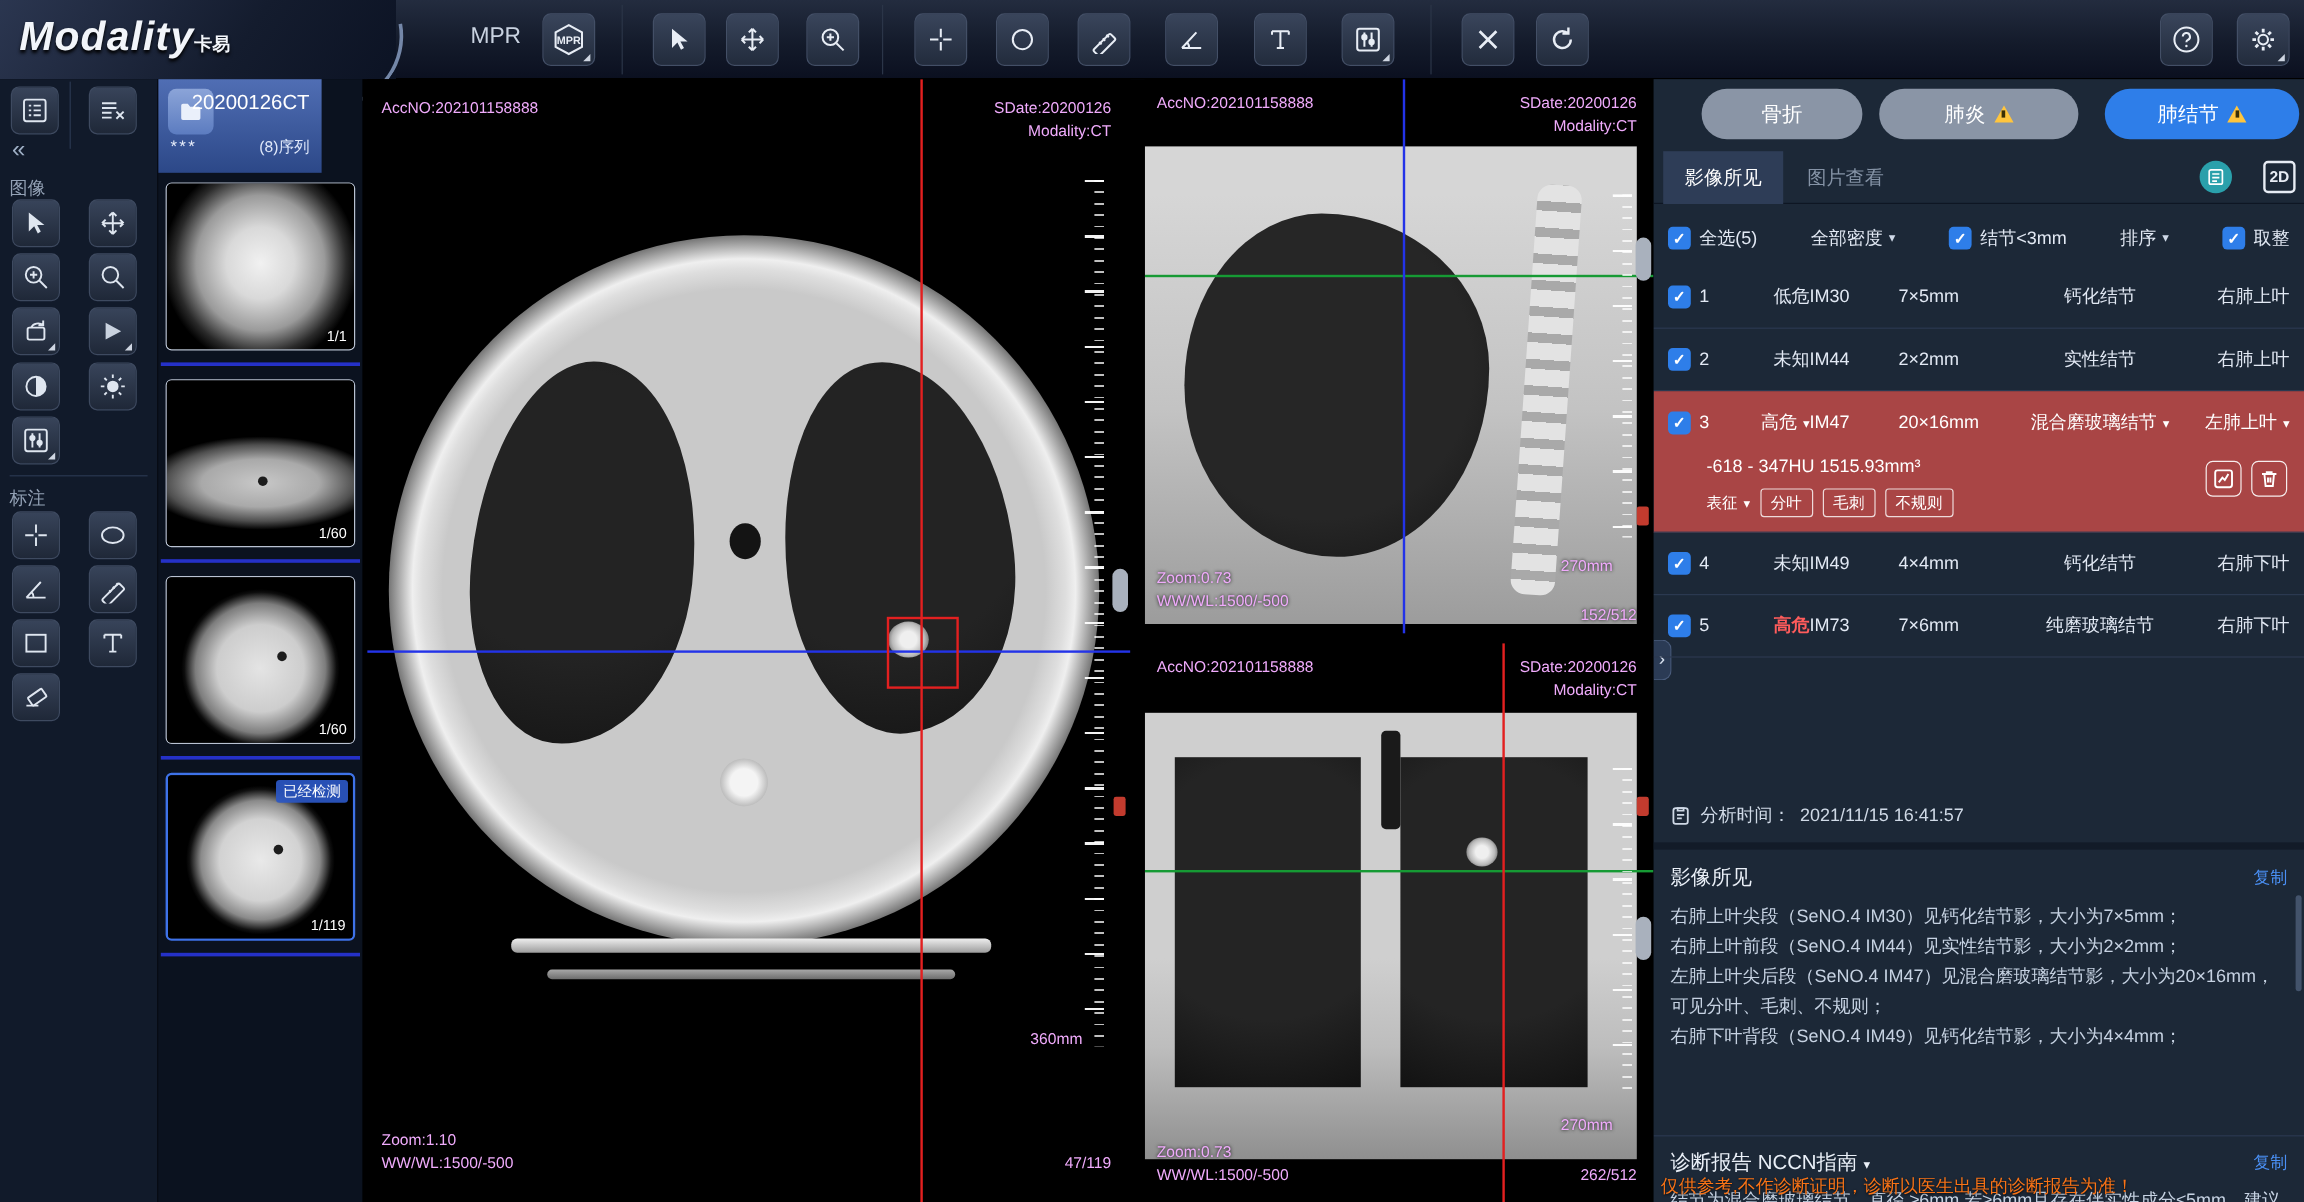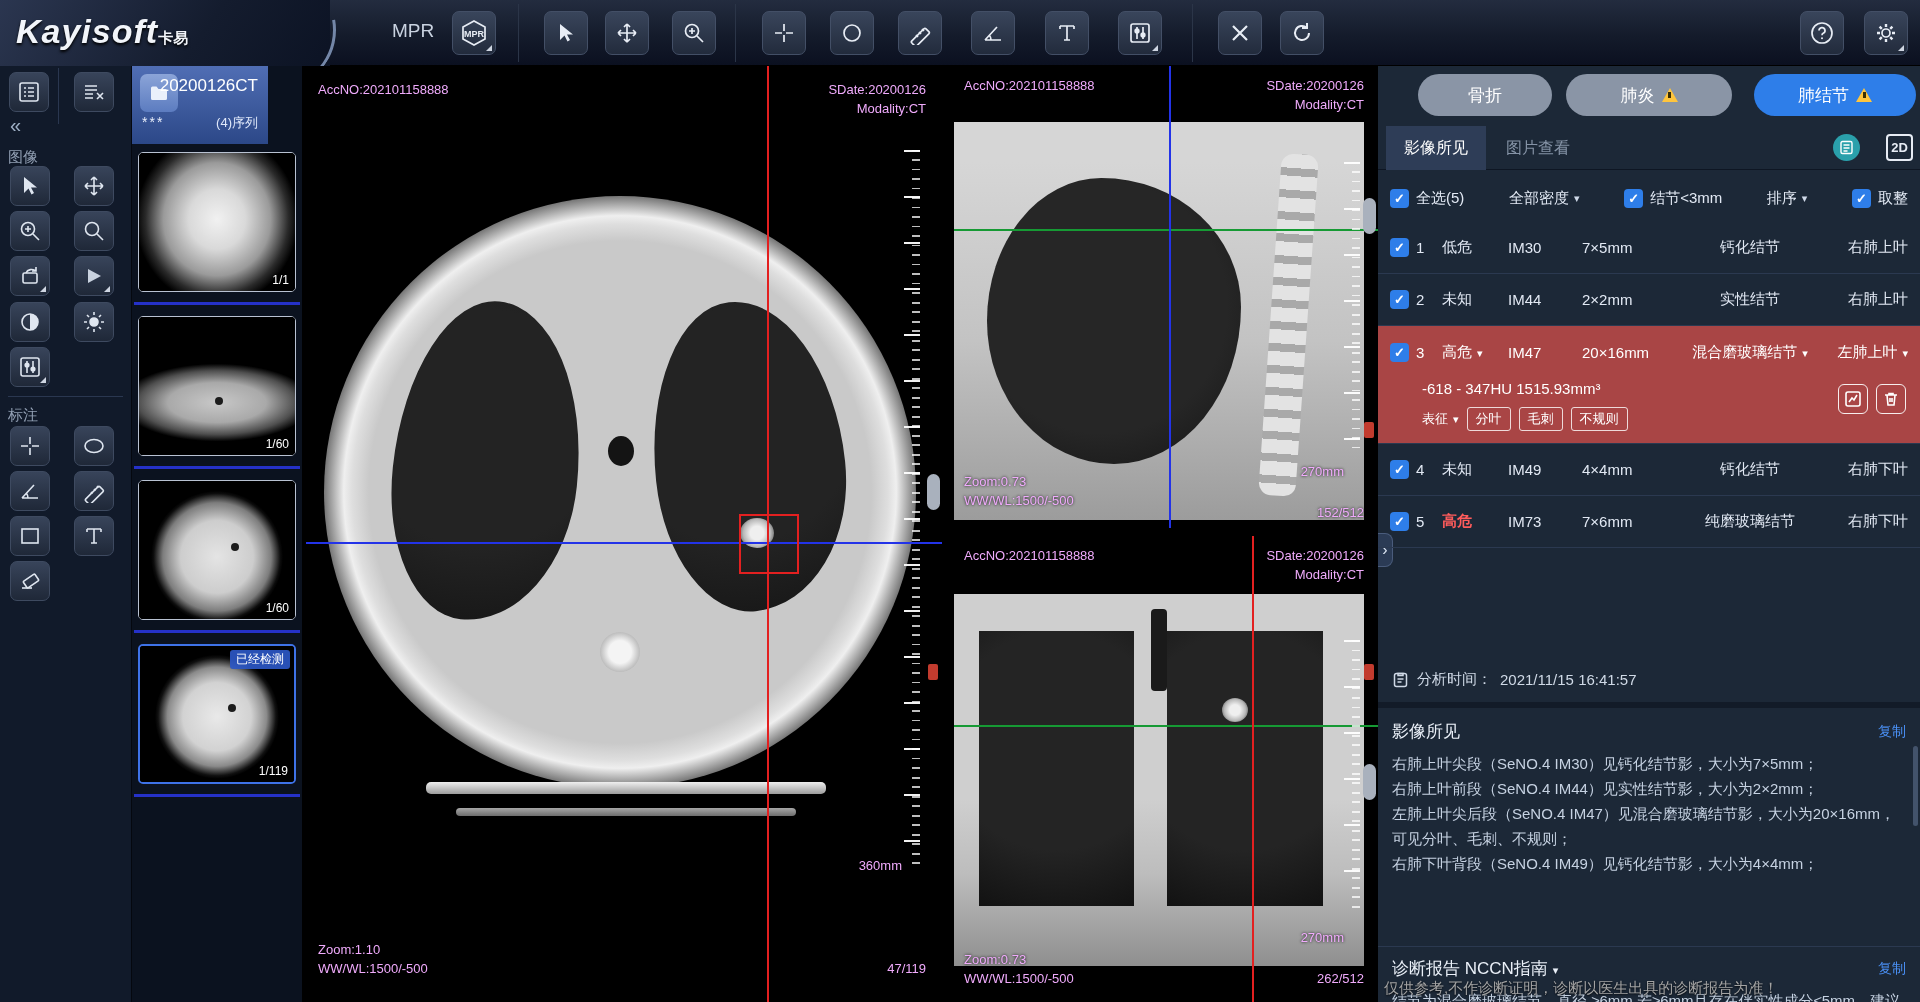--- a/index.html
+++ b/index.html
@@ -123,51 +123,51 @@
     justify-content:space-between; color:#e2e9f4; font-size:15px; }
   .chk { width:19px; height:19px; border-radius:4px; background:#2e7ee9; display:inline-flex; align-items:center;
     justify-content:center; margin-right:7px; flex:none; }
   .chk::after { content:"✓"; color:#fff; font-size:13px; font-weight:bold; }
   .fitem { display:flex; align-items:center; }
   .caret { color:#cfd9e8; font-size:11px; margin-left:5px; }
   .caret::after { content:"▾"; }
   #rows { position:absolute; left:0; top:156px; width:542px; }
   .nrow { position:relative; height:52px; display:flex; align-items:center; padding:0 12px; color:#e2e9f4; font-size:15px;
     border-bottom:1px solid #2b3950; }
-  .nrow .no { width:26px; } .nrow .risk { width:66px; } .nrow .im { width:74px; } .nrow .size { width:104px; }
+  .nrow .no { width:26px; } .nrow .risk { width:66px;text-align:right; } .nrow .im { width:74px; } .nrow .size { width:104px; }
   .nrow .type { flex:1; text-align:center; } .nrow .loc { width:94px; text-align:right; }
   .risk-red { color:#ff5c5c; font-weight:bold; }
   #red-block { position:relative; background:#a94545; color:#fff; padding-bottom:12px; border-bottom:1px solid #2b3950; }
   #red-block .nrow { border-bottom:none; color:#fff; }
   #red-block .hu { padding:2px 12px 0 44px; font-size:15px; }
   #red-block .tags { display:flex; align-items:center; gap:8px; padding:10px 12px 0 44px; font-size:13px; }
   .tagchip { border:1px solid rgba(255,255,255,.8); border-radius:3px; padding:2px 8px; }
   .rb-ic { position:absolute; width:30px; height:30px; border:1.5px solid rgba(255,255,255,.9); border-radius:6px;
     top:58px; display:flex; align-items:center; justify-content:center; }
   .rb-ic svg { stroke:#fff; fill:none; stroke-width:1.6; }
   #analysis-row { position:absolute; left:14px; top:604px; display:flex; align-items:center; gap:8px; color:#cfd9e6; font-size:15px; }
   #analysis-row svg { stroke:#cfd9e6; fill:none; stroke-width:1.5; }
   #findings-sec { position:absolute; left:0; top:636px; width:542px; border-top:6px solid #121b28; padding:12px 14px 0 14px; }
   .sec-head { display:flex; justify-content:space-between; align-items:center; color:#eaf0f8; font-size:17px; }
   .copy-link { color:#4a90f5; font-size:14px; }
   .body-text { margin-top:8px; color:#c6d2e2; font-size:15px; line-height:25px; }
   #report-sec { position:absolute; left:0; top:880px; width:542px; border-top:1px solid #2b3950; padding:10px 14px 0 14px; }
-  #disclaimer { position:absolute; left:6px; bottom:4px; width:534px; color:#a3a3a3; font-size:15px; white-space:nowrap;
+  #disclaimer { position:absolute; left:6px; bottom:4px; width:534px; color:#f97316; font-size:15px; white-space:nowrap;
     text-shadow:0 1px 2px rgba(0,0,0,.8); overflow:hidden; }
   #findings-scroll { position:absolute; right:2px; top:680px; width:5px; height:80px; border-radius:3px; background:#43536b; }
 </style>
 </head>
 <body>
 
 <div id="app">
 
   <header id="top-bar">
     <div id="logo">
       <div class="swoosh"></div>
-      <div class="word"><span>Kayisoft</span><span class="cn">卡易</span></div>
+      <div class="word"><span>Modality</span><span class="cn">卡易</span></div>
     </div>
     <span class="mpr-label">MPR</span>
     <div class="tbtn dd" id="mpr-btn" style="left:452px">
       <svg width="30" height="30" viewBox="0 0 30 30">
         <polygon points="15,3 26,9 26,21 15,27 4,21 4,9"></polygon>
         <text x="15" y="19" text-anchor="middle" font-size="9" fill="#e8edf5" stroke="none" font-weight="bold">MPR</text>
       </svg>
     </div>
     <div class="tsep" style="left:518px"></div>
     <div class="tbtn" style="left:544px">
@@ -358,21 +358,21 @@
 
   <aside id="series-panel">
     <div id="series-header">
       <div class="folder">
         <svg width="22" height="22" viewBox="0 0 22 22" fill="none" stroke="#fff" stroke-width="1.6">
             <path d="M3 6 a1.5 1.5 0 0 1 1.5 -1.5 h4 l2 2.5 h7 a1.5 1.5 0 0 1 1.5 1.5 v8 a1.5 1.5 0 0 1 -1.5 1.5 h-13 a1.5 1.5 0 0 1 -1.5 -1.5 Z" fill="#eaf0fb" stroke="none"></path>
           </svg>
       </div>
       <div class="title">20200126CT</div>
       <div class="stars">***</div>
-      <div class="count">(4)序列</div>
+      <div class="count">(8)序列</div>
     </div>
 
     <div class="thumb" style="top:86px">
       <div class="art-scout"></div>
       <span class="tlabel">1/1</span>
     </div>
     <div class="thumb-sep" style="top:236px"></div>
 
     <div class="thumb" style="top:250px">
       <div class="art-neck"></div>

